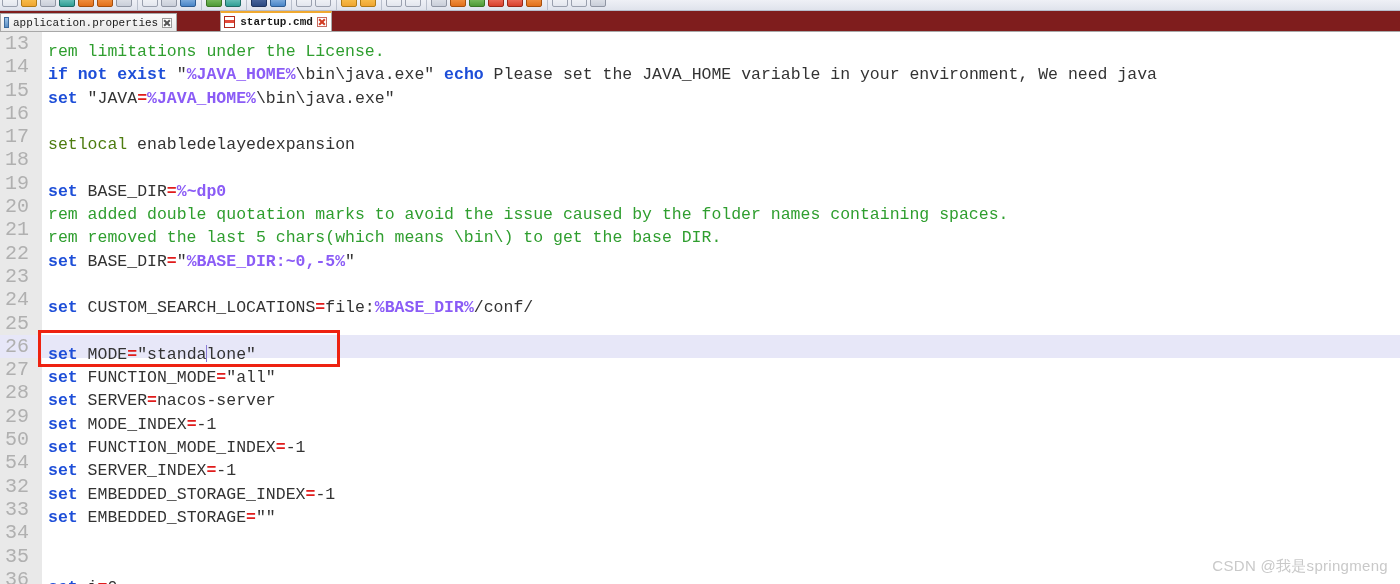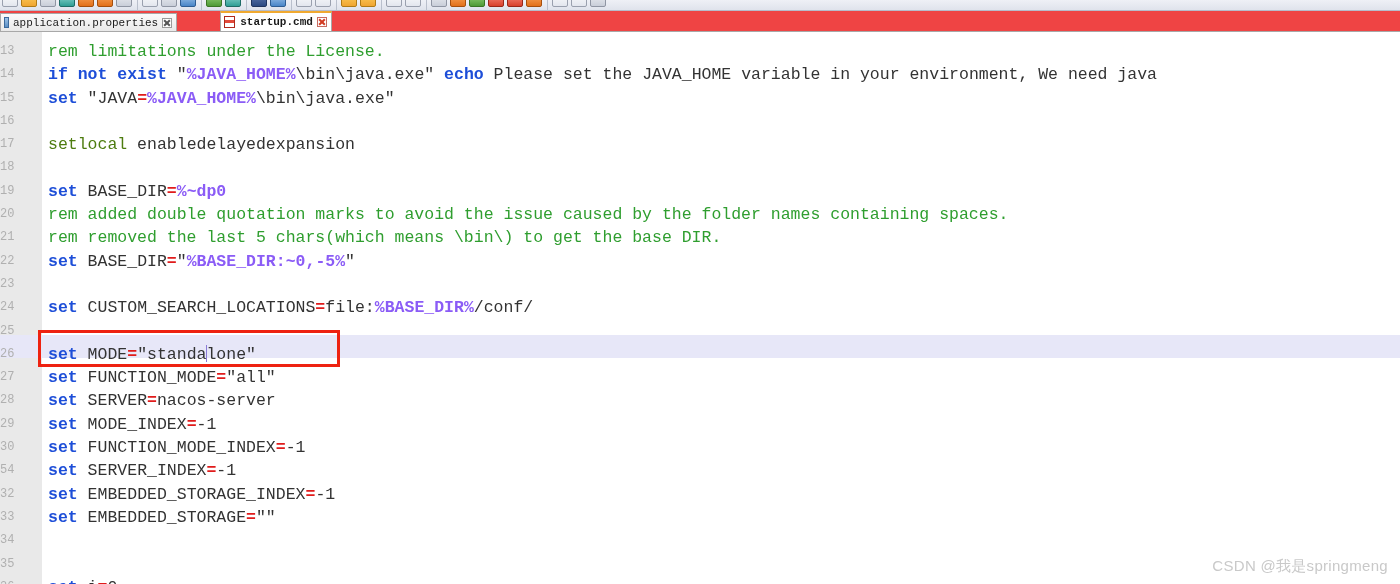--- a/index.html
+++ b/index.html
@@ -46,21 +46,21 @@
   .c-grey   { background: linear-gradient(#f2f3f6, #c9ced9); border-color: #8f95a3; }
   .c-blue   { background: linear-gradient(#bcd9f5, #4a86c8); border-color: #2f5d92; }
   .c-navy   { background: linear-gradient(#6e86b8, #2d4a82); border-color: #21355e; }
   .c-red    { background: linear-gradient(#ff9b8e, #d8402c); border-color: #992719; }
   .c-teal   { background: linear-gradient(#a8e6e0, #2f9e95); border-color: #1f6b66; }
 
   
   .tabstrip {
     position: absolute; top: 11px; left: 0;
     width: 1400px; height: 21px;
-    background: #ef4444;
+    background: #7f1d1d;
     border-bottom: 1px solid #a8a8a8;
     display: flex; align-items: flex-end;
   }
   .tab {
     height: 19px;
     display: flex; align-items: center;
     padding: 0 4px 0 3px;
     font-family: "Liberation Mono", monospace;
     font-size: 11px;
     color: #1a1a1a;
@@ -138,26 +138,26 @@
   .row {
     position: relative;
     height: 23.3px;
     line-height: 23.3px;
     white-space: pre;
     font-family: "Liberation Mono", monospace;
     font-size: 16.5px;
   }
   .row.hl { background: #e7e7f8; }
   .ln {
-    position: absolute; left: 0; top: 8px;
+    position: absolute; left: 0; top: 0;
     width: 34px;
-    text-align: left;
+    text-align: center;
     color: #b0b0b0;
     font-family: "Liberation Mono", monospace;
-    font-size: 12px;
+    font-size: 20px;
   }
   .code {
     position: absolute; left: 48px; top: 8px;
     white-space: pre;
     color: #333333;
   }
   .t-comment { color: #2f9e2f; }
   .t-kw      { color: #1d4ed8; font-weight: bold; }
   .t-kw2     { color: #4d7c0f; }
   .t-var     { color: #8b5cf6; font-weight: bold; }
@@ -266,21 +266,21 @@
         <div class="row"><span class="ln">20</span><span class="code"><span class="t-comment">rem added double quotation marks to avoid the issue caused by the folder names containing spaces.</span></span></div>
         <div class="row"><span class="ln">21</span><span class="code"><span class="t-comment">rem removed the last 5 chars(which means \bin\) to get the base DIR.</span></span></div>
         <div class="row"><span class="ln">22</span><span class="code"><span class="t-kw">set</span><span class="t-plain"> BASE_DIR</span><span class="t-op">=</span><span class="t-plain">"</span><span class="t-var">%BASE_DIR:~0,-5%</span><span class="t-plain">"</span></span></div>
         <div class="row"><span class="ln">23</span><span class="code"></span></div>
         <div class="row"><span class="ln">24</span><span class="code"><span class="t-kw">set</span><span class="t-plain"> CUSTOM_SEARCH_LOCATIONS</span><span class="t-op">=</span><span class="t-plain">file:</span><span class="t-var">%BASE_DIR%</span><span class="t-plain">/conf/</span></span></div>
         <div class="row"><span class="ln">25</span><span class="code"></span></div>
         <div class="row hl"><span class="ln">26</span><span class="code"><span class="t-kw">set</span><span class="t-plain"> MODE</span><span class="t-op">=</span><span class="t-plain">"standa</span><span class="caret"></span><span class="t-plain">lone"</span></span></div>
         <div class="row"><span class="ln">27</span><span class="code"><span class="t-kw">set</span><span class="t-plain"> FUNCTION_MODE</span><span class="t-op">=</span><span class="t-plain">"all"</span></span></div>
         <div class="row"><span class="ln">28</span><span class="code"><span class="t-kw">set</span><span class="t-plain"> SERVER</span><span class="t-op">=</span><span class="t-plain">nacos-server</span></span></div>
         <div class="row"><span class="ln">29</span><span class="code"><span class="t-kw">set</span><span class="t-plain"> MODE_INDEX</span><span class="t-op">=</span><span class="t-plain">-1</span></span></div>
-        <div class="row"><span class="ln">30</span><span class="code"><span class="t-kw">set</span><span class="t-plain"> FUNCTION_MODE_INDEX</span><span class="t-op">=</span><span class="t-plain">-1</span></span></div>
+        <div class="row"><span class="ln">50</span><span class="code"><span class="t-kw">set</span><span class="t-plain"> FUNCTION_MODE_INDEX</span><span class="t-op">=</span><span class="t-plain">-1</span></span></div>
         <div class="row"><span class="ln">54</span><span class="code"><span class="t-kw">set</span><span class="t-plain"> SERVER_INDEX</span><span class="t-op">=</span><span class="t-plain">-1</span></span></div>
         <div class="row"><span class="ln">32</span><span class="code"><span class="t-kw">set</span><span class="t-plain"> EMBEDDED_STORAGE_INDEX</span><span class="t-op">=</span><span class="t-plain">-1</span></span></div>
         <div class="row"><span class="ln">33</span><span class="code"><span class="t-kw">set</span><span class="t-plain"> EMBEDDED_STORAGE</span><span class="t-op">=</span><span class="t-plain">""</span></span></div>
         <div class="row"><span class="ln">34</span><span class="code"></span></div>
         <div class="row"><span class="ln">35</span><span class="code"></span></div>
         <div class="row"><span class="ln">36</span><span class="code"><span class="t-kw">set</span><span class="t-plain"> i</span><span class="t-op">=</span><span class="t-plain">0</span></span></div>
       </div>
     <div class="redbox"></div>
     <div class="watermark">CSDN @我是springmeng</div>
   </div>

